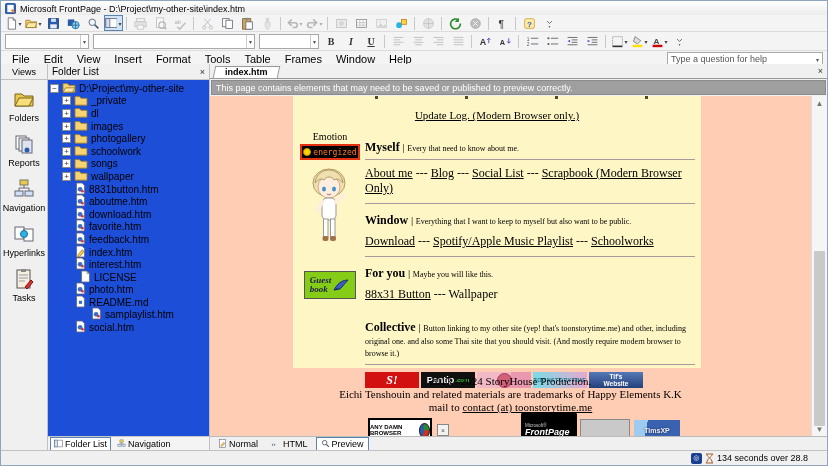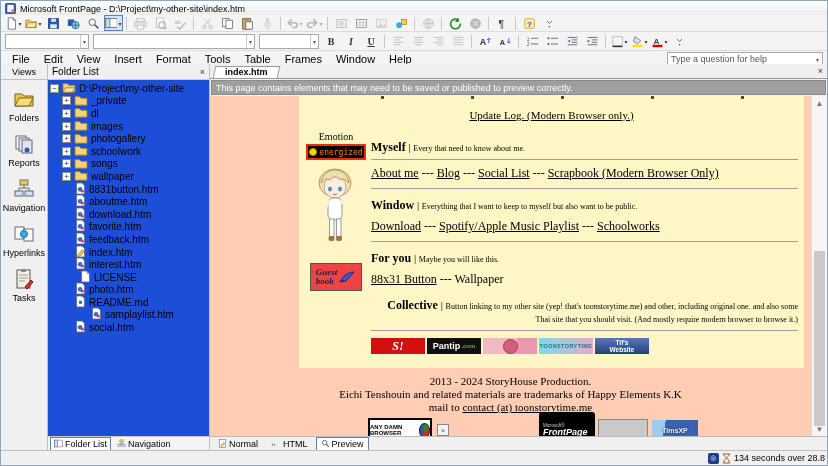--- a/index.html
+++ b/index.html
@@ -58,63 +58,63 @@
   
   .vscroll{width:15px;background:#f5f5f5;border-left:1px solid #ddd;position:relative;}
   .sarrow{position:absolute;left:0;width:15px;height:14px;display:flex;align-items:center;justify-content:center;font-size:8px;color:#777;}
   .sarrow.up{top:0;}.sarrow.down{bottom:0;}
   .sthumb{position:absolute;left:2px;width:11px;background:#c9c9c9;border-radius:1px;}
   
   .bottomtabs{height:14px;border-top:1px solid #bbb;background:#f0f0f0;display:flex;align-items:center;padding-left:3px;gap:3px;font-size:9px;}
   .btab{display:flex;align-items:center;gap:2px;padding:0 4px;height:12px;border:1px solid transparent;}
   .btab.selected{border:1px solid #5c84b0;background:#fff;}
   
-  .statusbar{position:absolute;left:0;right:0;bottom:0;height:14px;background:#f0f0f0;border-top:1px solid #c0c0c0;display:flex;align-items:center;justify-content:flex-end;gap:3px;font-size:9px;padding-right:2px;}
+  .statusbar{position:absolute;left:0;right:0;bottom:0;height:14px;background:#f0f0f0;border-top:1px solid #c0c0c0;display:flex;align-items:center;justify-content:flex-end;gap:3px;font-size:9px;padding-right:19px;}
   .sb-badge{width:11px;height:11px;border-radius:2px;background:#1a3f8f;display:inline-flex;align-items:center;justify-content:center;color:#fff;font-size:7px;}
   
   .cream{position:absolute;top:0;height:272px;font-family:"Liberation Serif",serif;}
   .clipped-row{height:3px;margin:0 30px;background:repeating-linear-gradient(90deg,transparent 0 52px,#55482a 52px 55px,transparent 55px 90px);}
   .update-row{text-align:center;font-size:11px;margin-top:10px;}
   .pv-link-u{text-decoration:underline;}
   .pv-body{display:flex;margin-top:10px;padding:0 6px;}
   .pv-side{width:62px;flex:none;text-align:center;}
   .emotion-label{font-size:10px;}
   .energized-badge{margin:2px auto 0 auto;width:56px;height:12px;background:#000;border:2px solid #e53010;display:flex;align-items:center;justify-content:center;gap:2px;}
   .energized-dot{width:6px;height:6px;border-radius:50%;background:#ffd400;border:1px solid #c89000;}
   .energized-text{color:#ff7a20;font-size:8px;font-family:"DejaVu Sans Mono",monospace;}
   .chibi{margin-top:4px;}
-  .guestbook{margin:13px auto 0 auto;width:50px;height:26px;background:#ef4444;border:1px solid #555;display:flex;align-items:center;justify-content:center;gap:1px;}
+  .guestbook{margin:21px auto 0 auto;width:50px;height:26px;background:#84cc16;border:1px solid #555;display:flex;align-items:center;justify-content:center;gap:1px;}
   .guestbook .gtxt{font-family:"Liberation Serif",serif;font-style:italic;font-weight:bold;font-size:9px;line-height:9px;color:#202050;text-align:left;}
   .pv-main{flex:1;padding-left:4px;min-width:0;}
   .pv-hrow{margin-top:9px;}
   .pv-h{font-weight:bold;font-size:12px;}
   .pv-bar{font-size:11px;}
   .pv-desc{font-size:8px;}
   .pv-hr{border-top:1px solid #a99;margin:4px 0;}
   .pv-links{margin:6px 0 7px 0;font-size:12px;}
-  .pv-para{margin-top:9px;font-size:8px;line-height:1.5;text-align:right;}
+  .pv-para{margin-top:16px;font-size:8px;line-height:1.5;}
   .pv-para .pv-h{font-size:12px;font-weight:bold;}
   .banner-row{display:flex;gap:2px;margin-top:7px;}
   .banner{width:54px;height:16px;flex:none;display:flex;align-items:center;justify-content:center;overflow:hidden;font-family:"Liberation Sans",sans-serif;}
   .banner.s-banner{background:#d21010;color:#fff;font-family:"Liberation Serif",serif;font-style:italic;font-weight:bold;font-size:12px;}
   .banner.pantip-banner{background:#101010;color:#fff;font-weight:bold;font-size:9px;}
   .banner.pantip-banner i{color:#39c239;font-style:normal;font-size:6px;margin-left:1px;}
   .banner.anime-banner{background:linear-gradient(100deg,#f2b8c6 0 60%,#e998b0 60%);position:relative;}
   .banner.anime-banner .blob{width:13px;height:13px;border-radius:50%;background:#d2607a;border:1px solid #a83a55;}
   .banner.toon-banner{background:linear-gradient(90deg,#7adce8,#e8a8d0);color:#1a7a8a;font-weight:bold;font-size:5.5px;letter-spacing:0.4px;}
   .banner.tifs-banner{background:linear-gradient(#5578b8,#24407a);color:#fff;font-size:6.5px;line-height:7px;text-align:center;font-weight:bold;}
   .pv-footer{position:absolute;left:0;right:0;text-align:center;font-family:"Liberation Serif",serif;font-size:11px;}
   .pv-footer .fline{margin-top:1px;}
   .badge-row{position:absolute;left:0;right:0;display:flex;align-items:center;padding-left:158px;}
   .fbadge{flex:none;}
   .adb-badge{width:60px;height:20px;background:#fff;border:2px solid #000;display:flex;align-items:center;justify-content:center;gap:2px;}
   .adb-badge .t{font-size:6px;font-weight:bold;line-height:6px;font-family:"Liberation Sans",sans-serif;}
   .adb-globe{width:13px;height:13px;border-radius:50%;background:conic-gradient(#2a8a2a 0 90deg,#d03020 90deg 200deg,#2a5caa 200deg 360deg);border:1px solid #222;}
   .xbox{width:10px;height:10px;border:1px solid #888;background:#f4f4f4;font-size:7px;display:flex;align-items:center;justify-content:center;color:#555;margin-left:5px;}
-  .fpage-badge{margin-left:90px;width:56px;height:36px;background:#000;border-radius:3px;color:#fff;display:flex;flex-direction:column;justify-content:center;padding-left:4px;box-sizing:border-box;}
+  .fpage-badge{margin-left:72px;width:56px;height:36px;background:#000;border-radius:3px;color:#fff;display:flex;flex-direction:column;justify-content:center;padding-left:4px;box-sizing:border-box;}
   .fpage-badge .m{font-size:4.5px;line-height:5px;color:#ccc;}
   .fpage-badge .f{font-size:9px;line-height:9px;font-weight:bold;font-style:italic;}
   .grey-box{margin-left:3px;width:48px;height:20px;background:#c9c9c9;border:1px solid #888;}
   .timsxp-badge{margin-left:4px;width:46px;height:20px;background:linear-gradient(100deg,#9ecbf0 0 28%,#3a62b0 28%);color:#eef;font-size:7px;font-weight:bold;display:flex;align-items:center;justify-content:center;text-shadow:0 0 2px #123;}
 </style>
 </head>
 <body>
 
 <div id="app">
 
@@ -663,21 +663,21 @@
     </div>
 
     <div class="editor">
       <div class="tabstrip">
         <div class="doc-tab"><span>index.htm</span></div>
         <span class="tab-close">×</span>
       </div>
       <div class="msgbar">This page contains elements that may need to be saved or published to preview correctly.</div>
       <div class="viewport">
         <div class="pagearea" id="pagearea" style="background: rgb(255, 204, 180);">
-          <div class="cream" id="cream" style="left: 89px; width: 505px; background: rgb(255, 246, 198);">
+          <div class="cream" id="cream" style="left: 83px; width: 408px; background: rgb(255, 246, 198);">
             <div class="clipped-row"></div>
             <div class="update-row"><span class="pv-link-u">Update Log. (Modern Browser only.)</span></div>
             <div class="pv-body">
               <div class="pv-side">
                 <div class="emotion-label">Emotion</div>
                 <div class="energized-badge">
                   <span class="energized-dot"></span>
                   <span class="energized-text">energized</span>
                 </div>
                 <div class="chibi">

